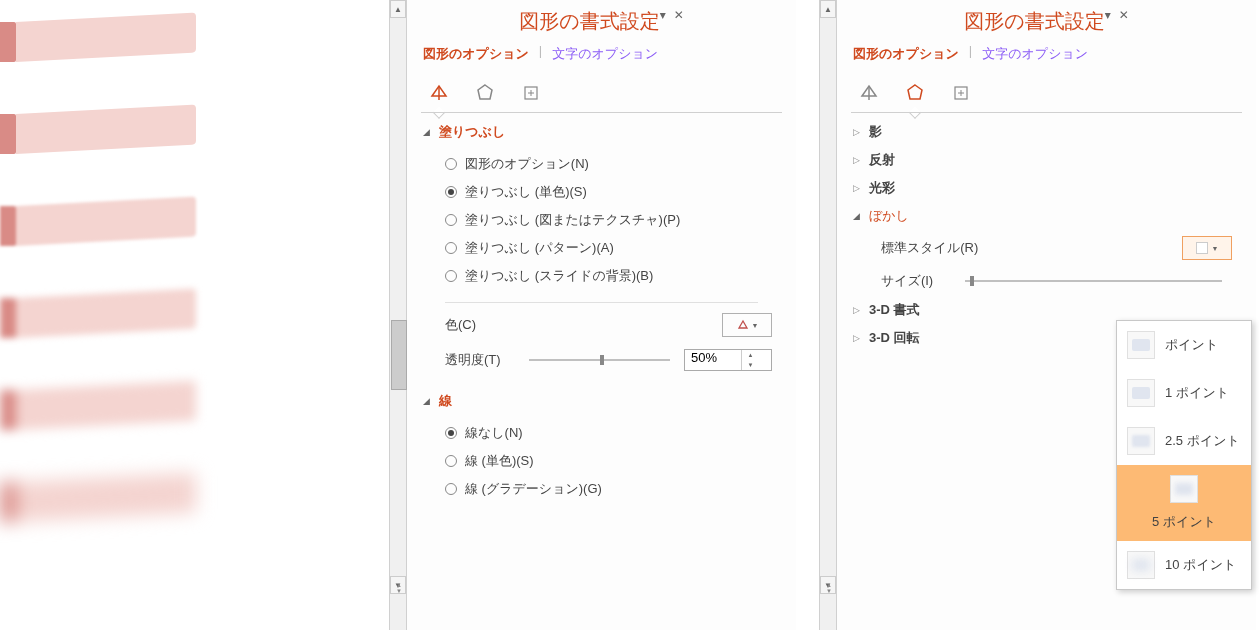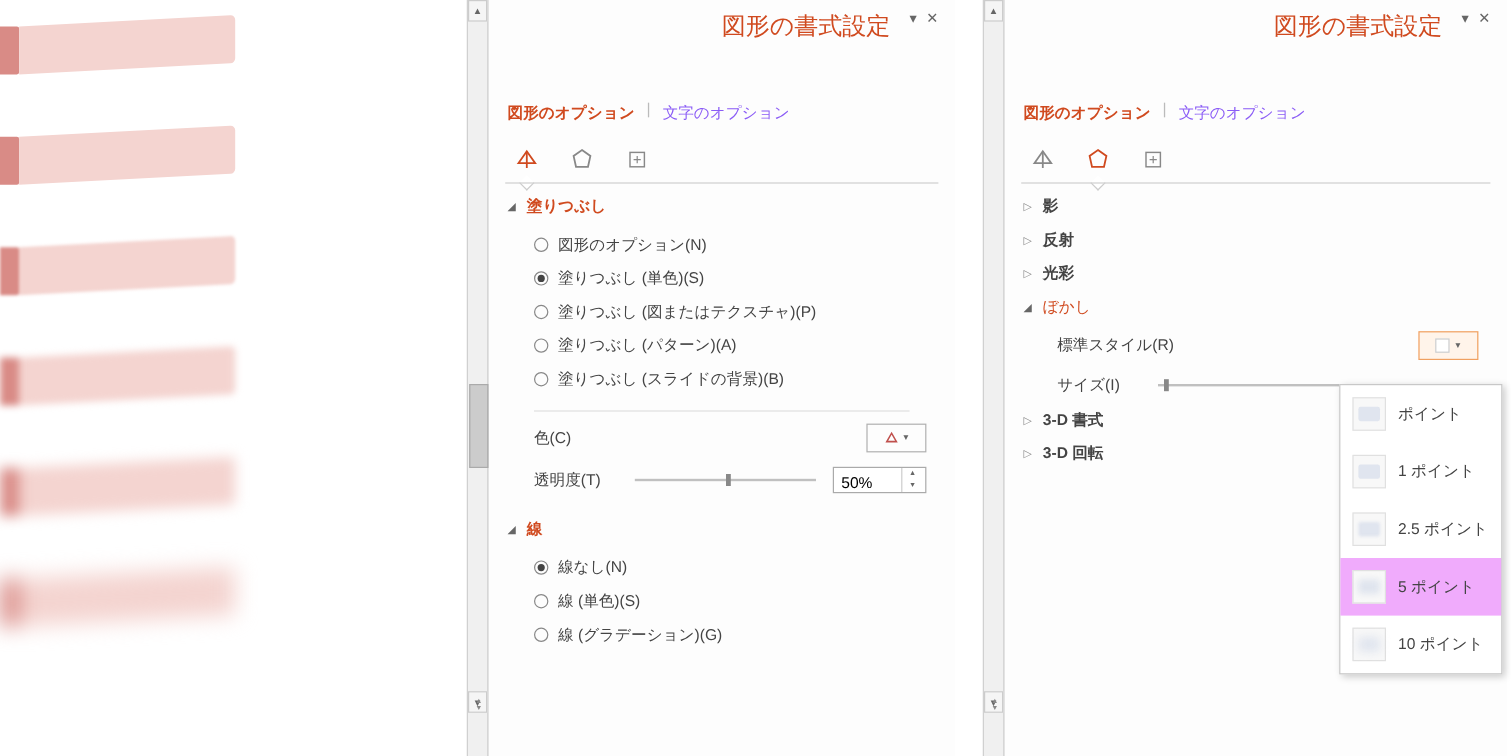--- a/index.html
+++ b/index.html
@@ -17,26 +17,26 @@
     
     .panel { position: absolute; top: 0; width: 395px; height: 630px; background: #fdfdfd; border-left: 1px solid #e0e0e0; }
     .panel-left { left: 406px; width: 390px; }
     .panel-right { left: 836px; width: 420px; }
     
     .panel-scroll { position: absolute; left: -18px; top: 0; width: 18px; height: 100%; background: #f0f0f0; border-left: 1px solid #d0d0d0; border-right: 1px solid #d0d0d0; display: flex; flex-direction: column; }
     .scroll-btn { height: 18px; background: #f5f5f5; border: 1px solid #ccc; display: flex; align-items: center; justify-content: center; font-size: 8px; color: #666; }
     .scroll-thumb { position: absolute; top: 320px; width: 16px; height: 70px; background: #ccc; border: 1px solid #aaa; left: 1px; }
     .scroll-marker { position: absolute; bottom: 40px; width: 14px; height: 8px; display: flex; flex-direction: column; align-items: center; left: 2px; font-size: 6px; color: #888; }
     
-    .panel-header { padding: 8px 14px 4px; display: flex; justify-content: flex-end; align-items: flex-start; gap: 16px; }
+    .panel-header { padding: 8px 14px 4px; display: flex; justify-content: center; align-items: flex-start; }
     .panel-title { font-size: 20px; color: #d04a1f; font-weight: 400; }
     .panel-controls { display: flex; gap: 8px; font-size: 12px; color: #666; }
     .panel-ctrl { cursor: pointer; }
     
-    .tab-row { padding: 4px 14px 0; display: flex; gap: 8px; font-size: 13px; margin-top: 40px; }
+    .tab-row { padding: 4px 14px 0; display: flex; gap: 8px; font-size: 13px; }
     .tab { padding: 2px 2px 6px; color: #8b5cf6; cursor: pointer; }
     .tab.active { color: #d04a1f; font-weight: bold; border-bottom: 2px solid transparent; }
     .tab-sep { color: #bbb; }
     
     .icon-row { padding: 8px 18px 0; display: flex; gap: 18px; align-items: center; border-bottom: 1px solid transparent; position: relative; }
     .icon-btn { width: 28px; height: 28px; display: flex; align-items: center; justify-content: center; cursor: pointer; position: relative; }
     .icon-btn.active::after { content: ""; position: absolute; bottom: -10px; left: 50%; transform: translateX(-50%); width: 8px; height: 8px; background: #fff; border: 1px solid #ccc; border-top: none; border-left: none; transform: translateX(-50%) rotate(45deg); }
     .icon-line { position: absolute; bottom: -6px; left: 14px; right: 14px; height: 1px; background: #d0d0d0; }
     
     .section { padding: 10px 16px 0; }
@@ -52,33 +52,33 @@
     .radio.checked::after { content: ""; width: 6px; height: 6px; background: #444; border-radius: 50%; }
     
     .control-row { display: flex; align-items: center; justify-content: space-between; padding: 6px 0 6px 22px; font-size: 13px; color: #444; }
     .color-btn { width: 50px; height: 24px; border: 1px solid #b0b0b0; background: #fdfdfd; display: flex; align-items: center; justify-content: center; gap: 2px; cursor: pointer; margin-right: 8px; }
     .dropdown-arrow { font-size: 7px; color: #666; }
     
     .slider-row { display: flex; align-items: center; gap: 8px; padding: 6px 8px 6px 22px; font-size: 13px; color: #444; }
     .slider-label { width: 70px; }
     .slider-track { flex: 1; height: 2px; background: #c0c0c0; position: relative; margin: 0 6px; }
     .slider-thumb { position: absolute; top: -4px; width: 4px; height: 10px; background: #888; }
-    .spinner { width: 78px; height: 22px; border: 1px solid #aaa; display: flex; align-items: flex-end; background: #fff; }
+    .spinner { width: 88px; height: 22px; border: 1px solid #aaa; display: flex; align-items: flex-start; background: #fff; }
     .spinner input { width: 56px; border: none; padding: 0 6px; font-size: 13px; outline: none; }
     .spinner-btns { width: 18px; display: flex; flex-direction: column; border-left: 1px solid #ccc; }
     .spinner-btn { height: 10px; font-size: 6px; text-align: center; line-height: 10px; color: #666; cursor: pointer; }
     
     .hr { border: none; border-top: 1px solid #e0e0e0; margin: 8px 22px 4px; }
     
     .preset-btn { width: 50px; height: 24px; border: 1px solid #f0a060; background: #fff4ea; display: flex; align-items: center; justify-content: center; gap: 4px; cursor: pointer; margin-right: 8px; }
     .preset-swatch { width: 12px; height: 12px; background: #fff; border: 1px solid #ccc; }
     
     .dropdown-menu { position: absolute; top: 320px; right: 4px; width: 136px; background: #fff; border: 1px solid #c8c8c8; box-shadow: 2px 2px 6px rgba(0,0,0,0.2); z-index: 10; }
     .dd-item { display: flex; align-items: center; gap: 10px; padding: 10px 10px; font-size: 13px; color: #444; cursor: pointer; }
-    .dd-item:hover, .dd-item.hover { background: #f0abfc; }
+    .dd-item:hover, .dd-item.hover { background: #fdba74; flex-direction: column; }
     .dd-swatch { width: 28px; height: 28px; background: #f8f8f8; border: 1px solid #e0e0e0; display: flex; align-items: center; justify-content: center; }
     .dd-swatch-inner { width: 18px; height: 12px; background: rgba(200,210,230,0.5); border-radius: 2px; }
     .dd-blur1 { filter: blur(0.5px); }
     .dd-blur2 { filter: blur(1.5px); }
     .dd-blur3 { filter: blur(2.5px); }
     .dd-blur4 { filter: blur(4px); }
     
     svg { display: block; }
   </style>
 </head>

